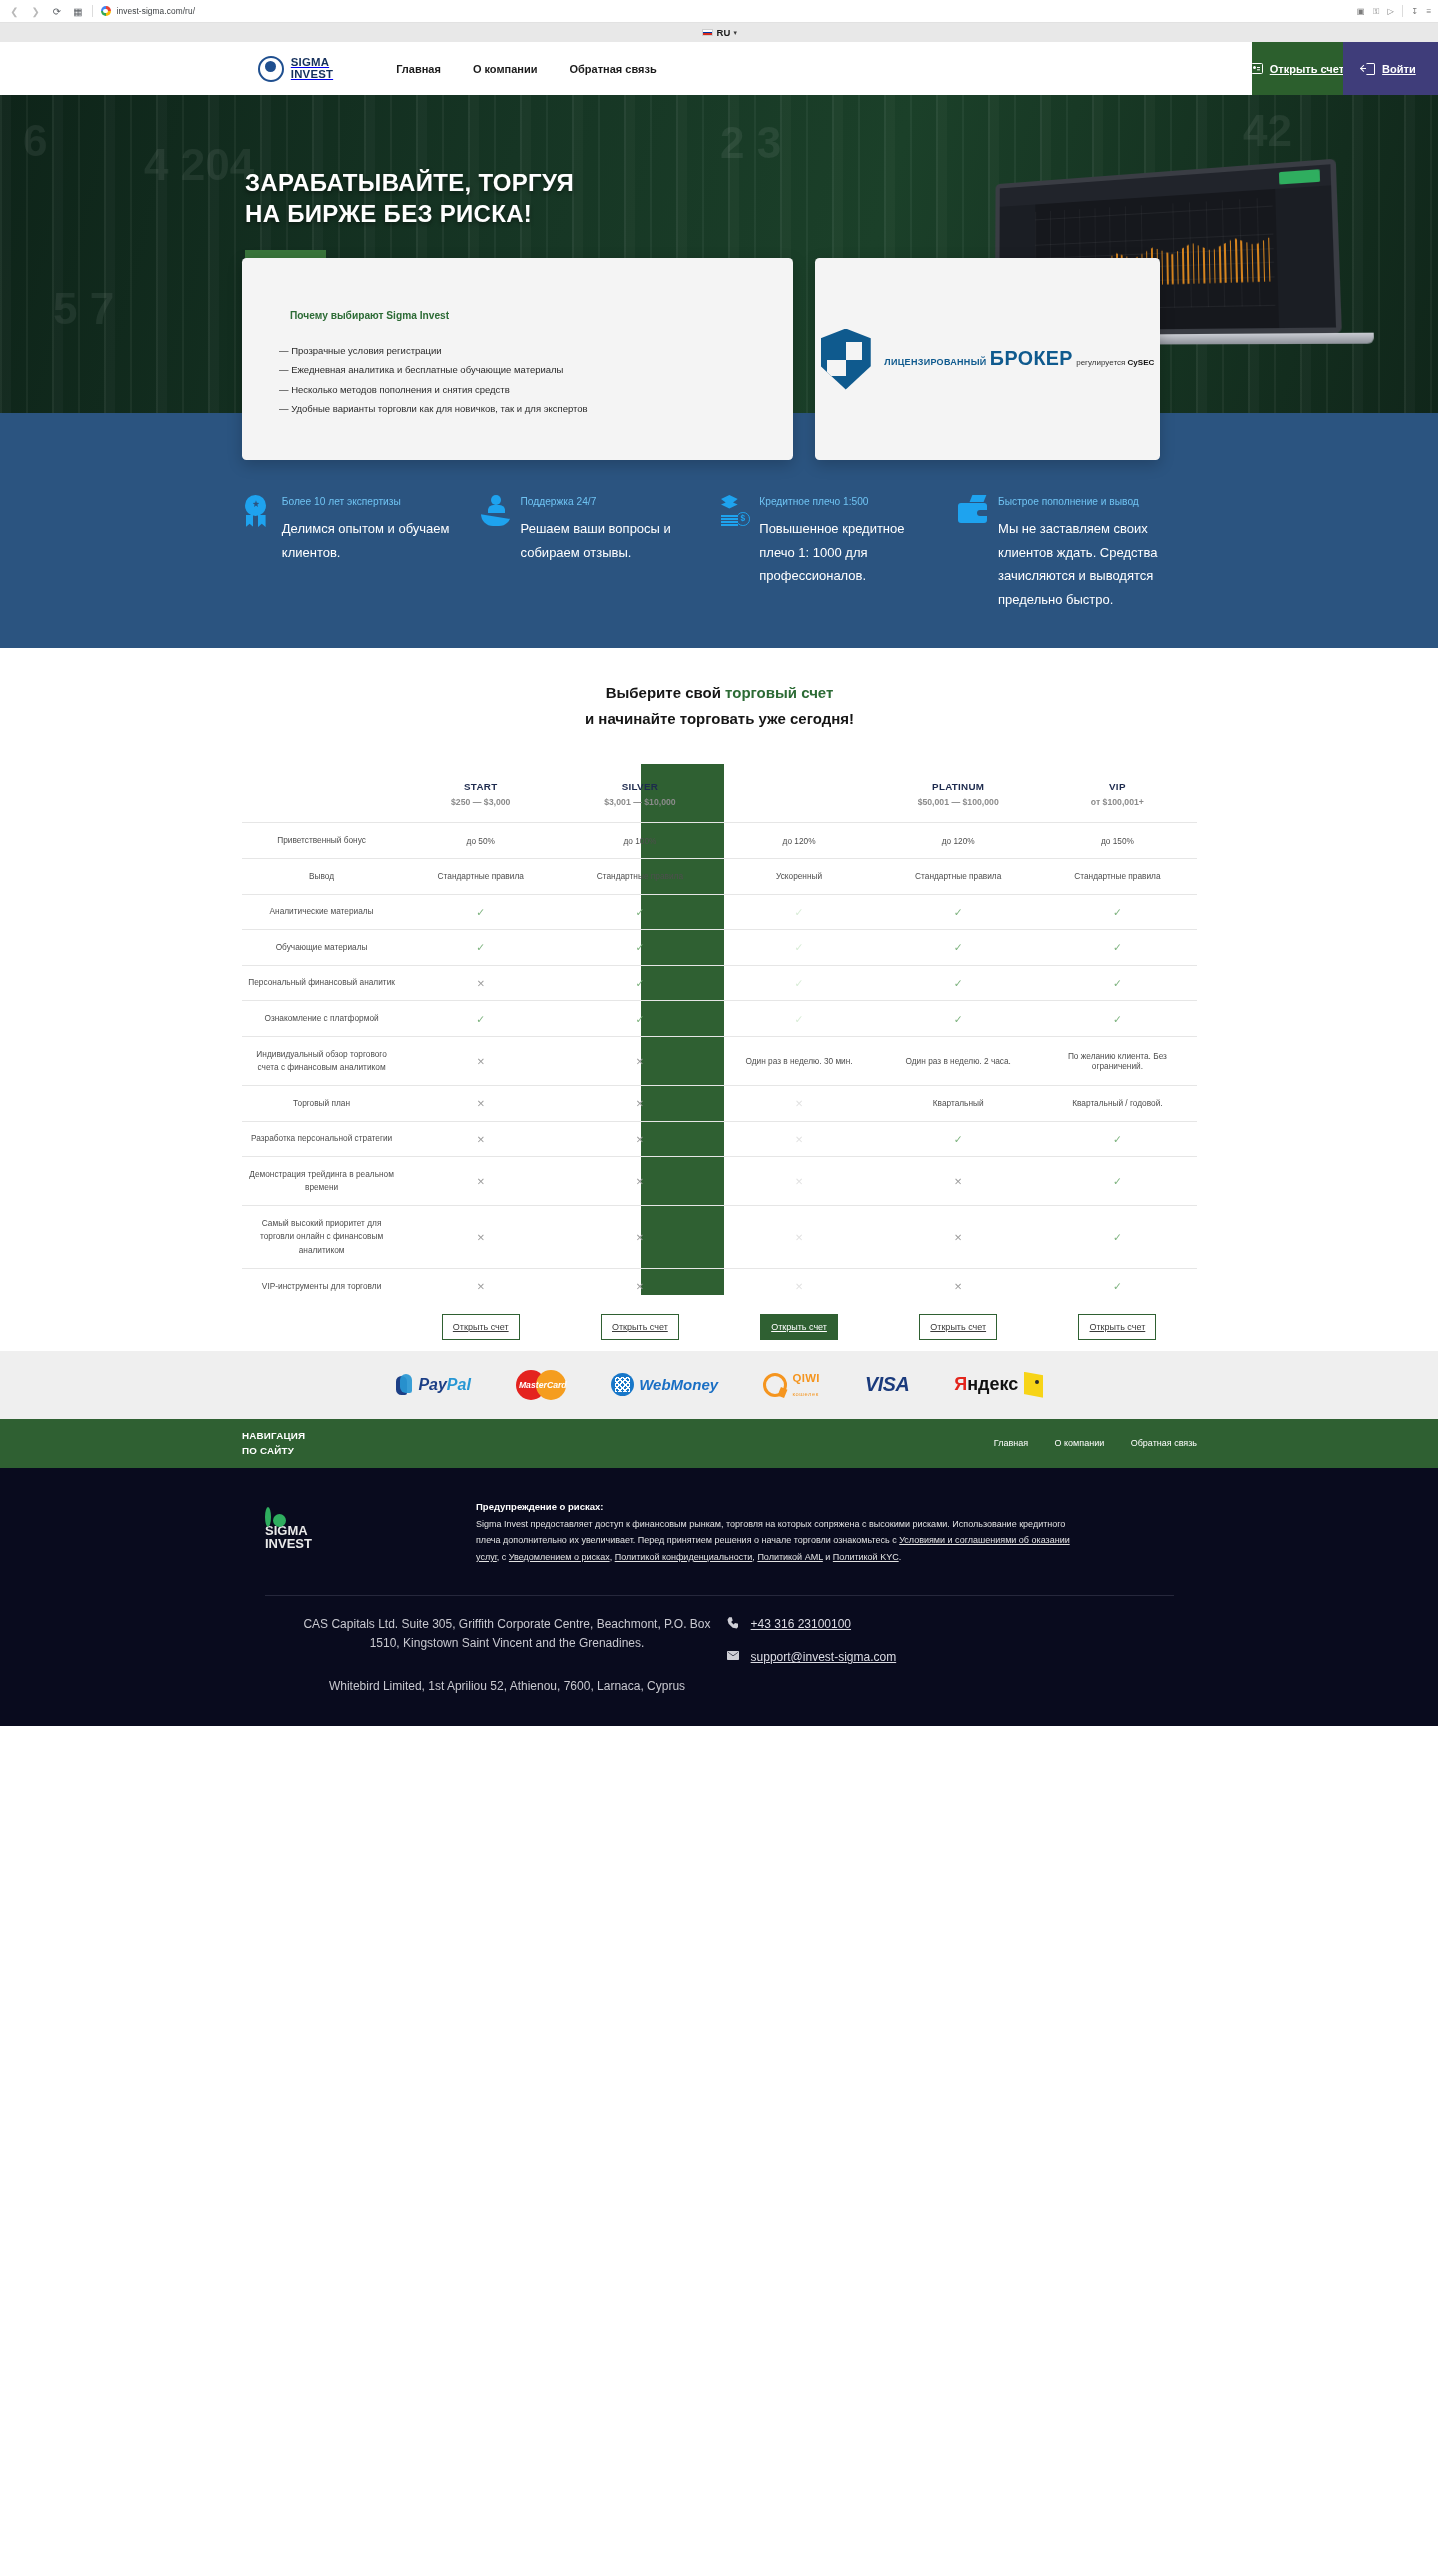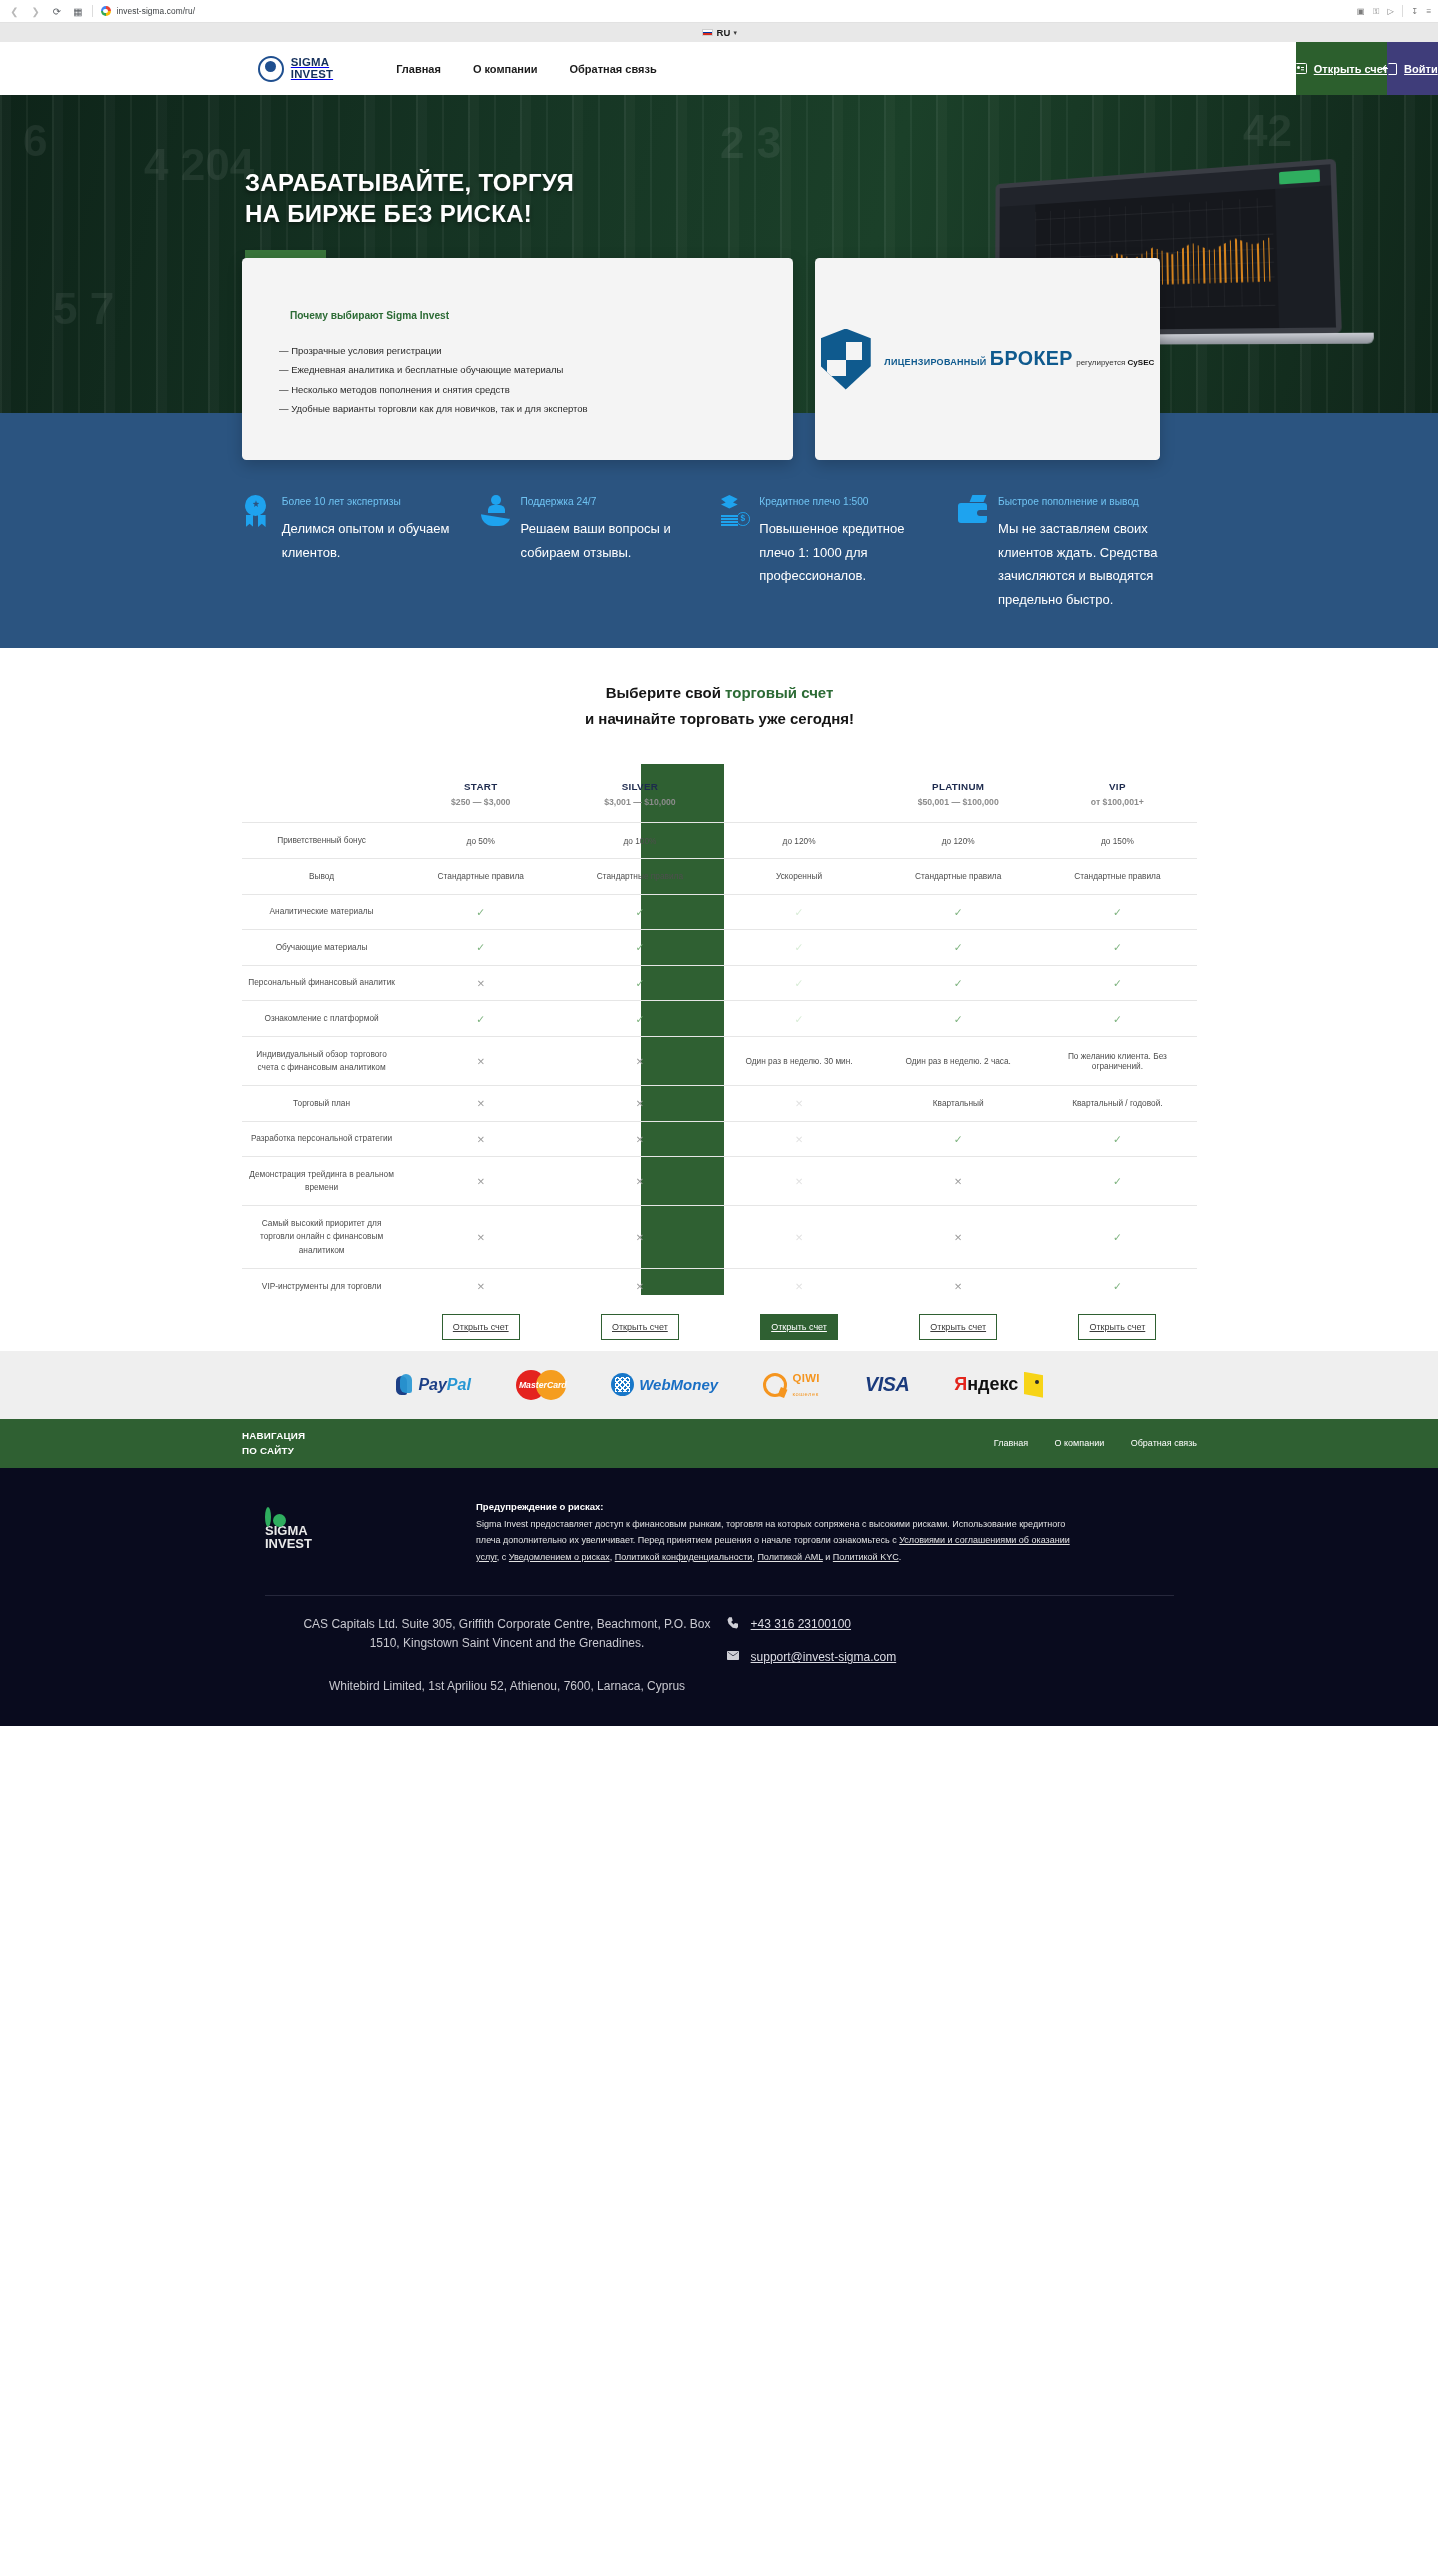--- a/index.html
+++ b/index.html
@@ -82,21 +82,21 @@
   .main-nav a {
     font-size: 11px; font-weight: 700; color: #1b1b1b;
     text-decoration: none; white-space: nowrap;
   }
   .hdr-actions { margin-left: auto; display: flex; }
   .btn-open-acct, .btn-login {
     display: flex; align-items: center; justify-content: center; gap: 6.8px;
     color: #fff; font-size: 11px; font-weight: 700; white-space: nowrap;
   }
   .btn-open-acct { background: #2c5f2d; width: 91px; padding: 0 18px; }
-  .btn-login { background: #3f3d7a; width: 52px; padding: 0 16.7px; }
+  .btn-login { background: #3f3d7a; width: 96px; padding: 0 16.7px; }
   .icon-card, .icon-enter {
     width: 12px; height: 10.6px; border: 1.2px solid #fff; border-radius: 1.5px;
     position: relative; flex: none;
   }
   .icon-card::before {
     content: ""; position: absolute; left: 1.5px; top: 1.9px;
     width: 3px; height: 3px; border-radius: 50%; background: #fff;
   }
   .icon-card::after {
     content: ""; position: absolute; right: 1.5px; top: 3px;

